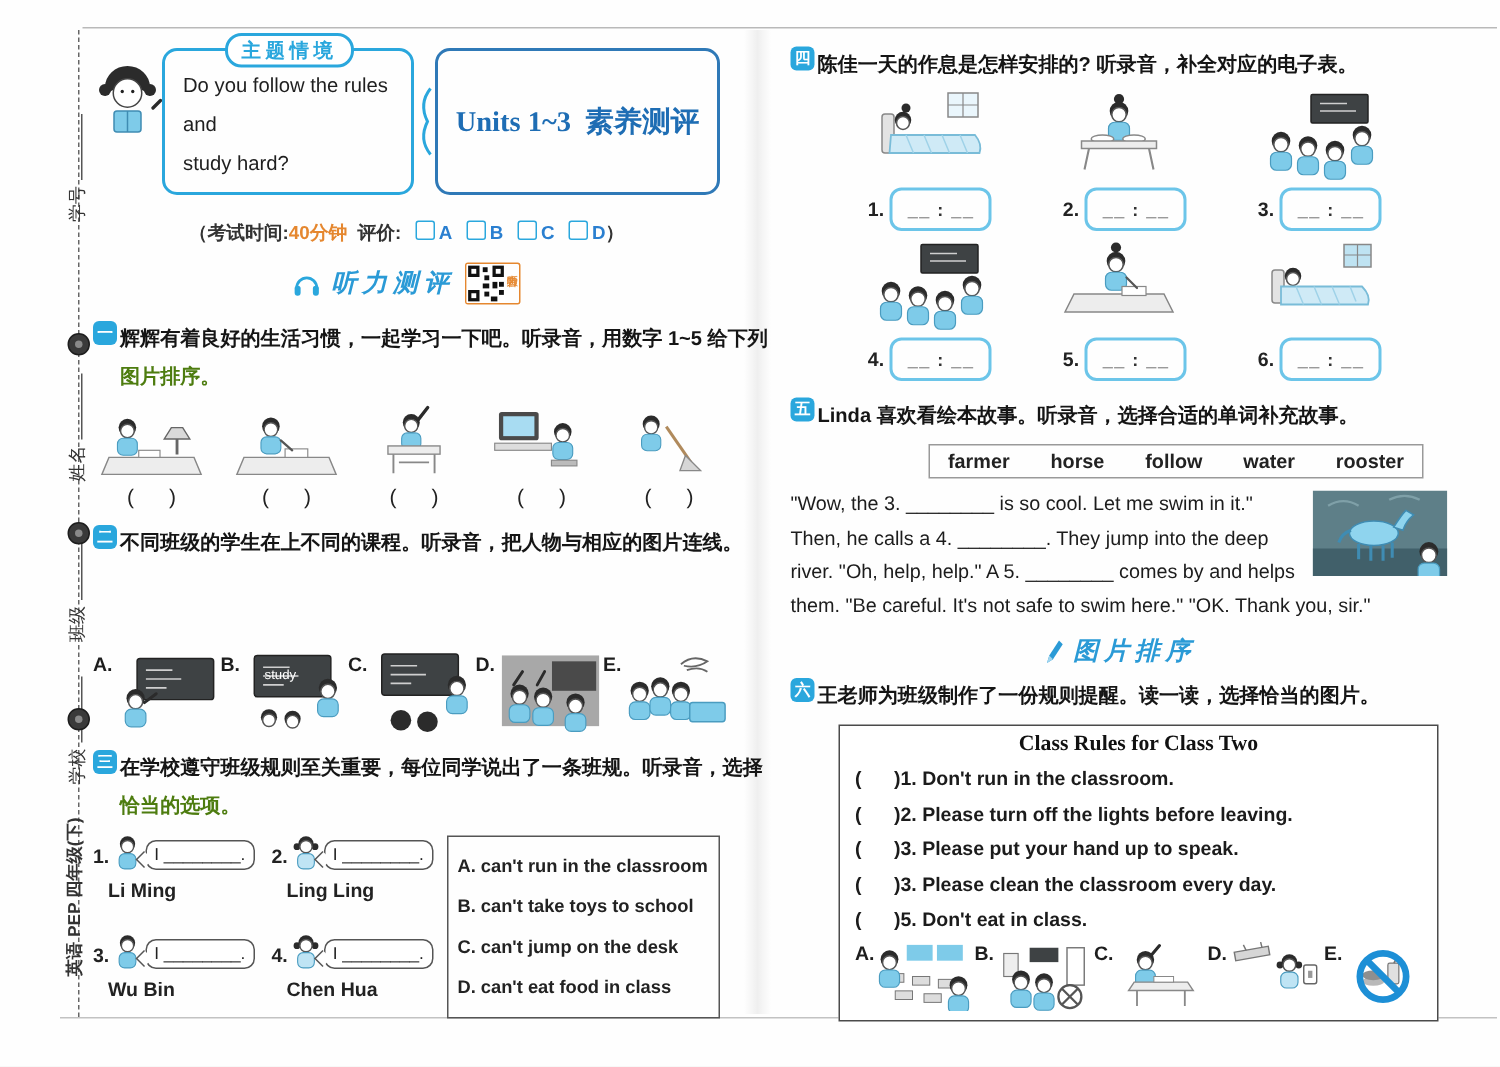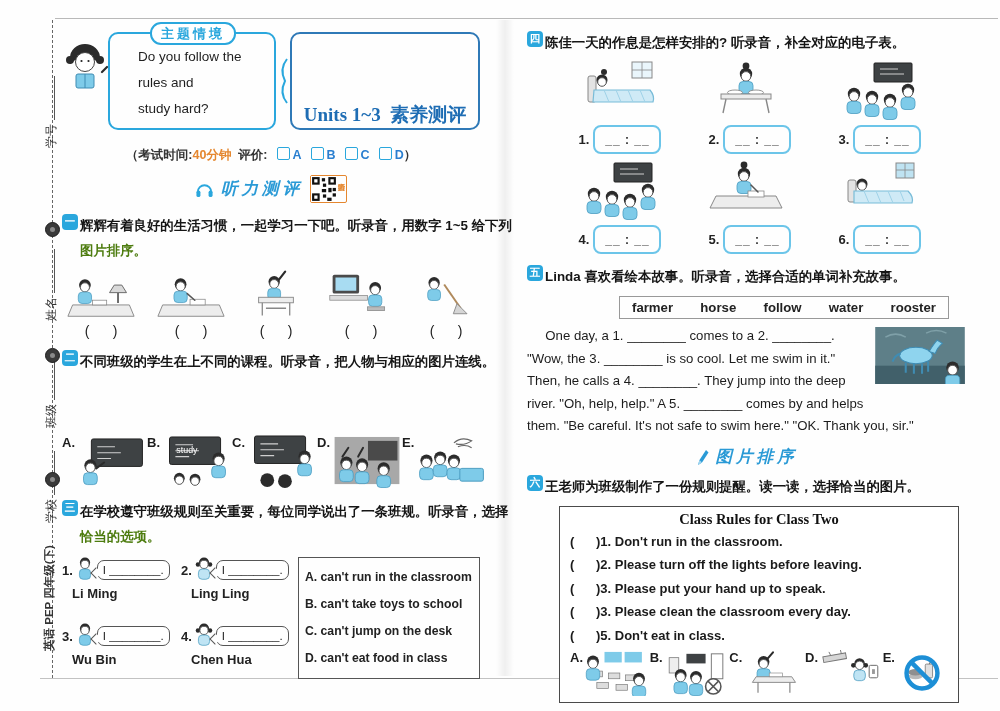--- a/index.html
+++ b/index.html
@@ -20,28 +20,28 @@
         background:#3a3a3a;border:1.5px solid #1d1d1d;box-sizing:border-box;}
   .bdot::after{content:"";display:block;width:5px;height:5px;border-radius:50%;
         background:#8a8a8a;margin:3.5px auto;}
   
   .col-left{position:absolute;left:62px;top:32px;width:418px;}
   .col-right{position:absolute;left:527px;top:30px;width:438px;}
   
   .hdr{display:flex;align-items:stretch;}
   .mascot{width:46px;height:60px;flex:none;margin-top:4px;}
   .bubble-box{position:relative;flex:1;border:2px solid #2aa7dd;border-radius:10px;
-              padding:10px 10px 6px 28px;margin-left:0;}
+              padding:10px 10px 6px 12px;margin-left:0;}
   .badge{position:absolute;top:-12px;left:40px;background:#fff;border:2px solid #2aa7dd;
          border-radius:11px;padding:0 9px;font-size:13px;font-weight:bold;color:#2aa7dd;
          letter-spacing:3px;line-height:19px;}
   .bl{font-size:13.5px;line-height:26px;color:#1f1f1f;}
   .brace{width:14px;flex:none;align-self:center;}
   .title-box{flex:none;width:186px;border:2px solid #2f79b7;border-radius:10px;
-             display:flex;align-items:flex-end;justify-content:center;}
+             display:flex;align-items:center;justify-content:center;}
   .title-box span{font-family:"Liberation Serif","DejaVu Serif",serif;font-weight:bold;
              font-size:19px;color:#1e6db4;white-space:pre;}
   
   .exam{margin-top:17px;text-align:center;font-size:12.5px;font-weight:bold;color:#333;}
   .exam .time{color:#e5872f;}
   .cbx{display:inline-block;width:11px;height:11px;border:1.6px solid #2aa7dd;border-radius:2px;
        vertical-align:-1px;margin:0 3px 0 9px;}
   .copt{color:#2a7fd0;font-weight:bold;}
   
   .sect{margin-top:11px;display:flex;align-items:center;justify-content:center;gap:7px;}
@@ -582,21 +582,20 @@
       <span>farmer</span>
       <span>horse</span>
       <span>follow</span>
       <span>water</span>
       <span>rooster</span>
     </div>
     <div class="story">
       <svg class="hphoto" width="90" height="57" viewBox="0 0 88 56">
           <use href="#sc-horse"></use>
         </svg>
-      <div class="sline">     One day, a 1. ________ comes to a 2. ________.</div>
       <div class="sline">"Wow, the 3. ________ is so cool. Let me swim in it."</div>
       <div class="sline">Then, he calls a 4. ________. They jump into the deep</div>
       <div class="sline">river. "Oh, help, help." A 5. ________ comes by and helps</div>
       <div class="sline" style="clear:right">them. "Be careful. It's not safe to swim here." "OK. Thank you, sir."</div>
     </div>
 
     <div class="sect" style="margin-top:8px">
       <svg width="14" height="18" viewBox="0 0 14 18">
         <path d="M3,17 l1.5-5 L11,2 l2.5,2.5 L7,14.5 z" fill="#2a9ad6"></path>
         <path d="M3,17 l1.5-5 2.5,2.5 z" fill="#9fd5ef"></path>

